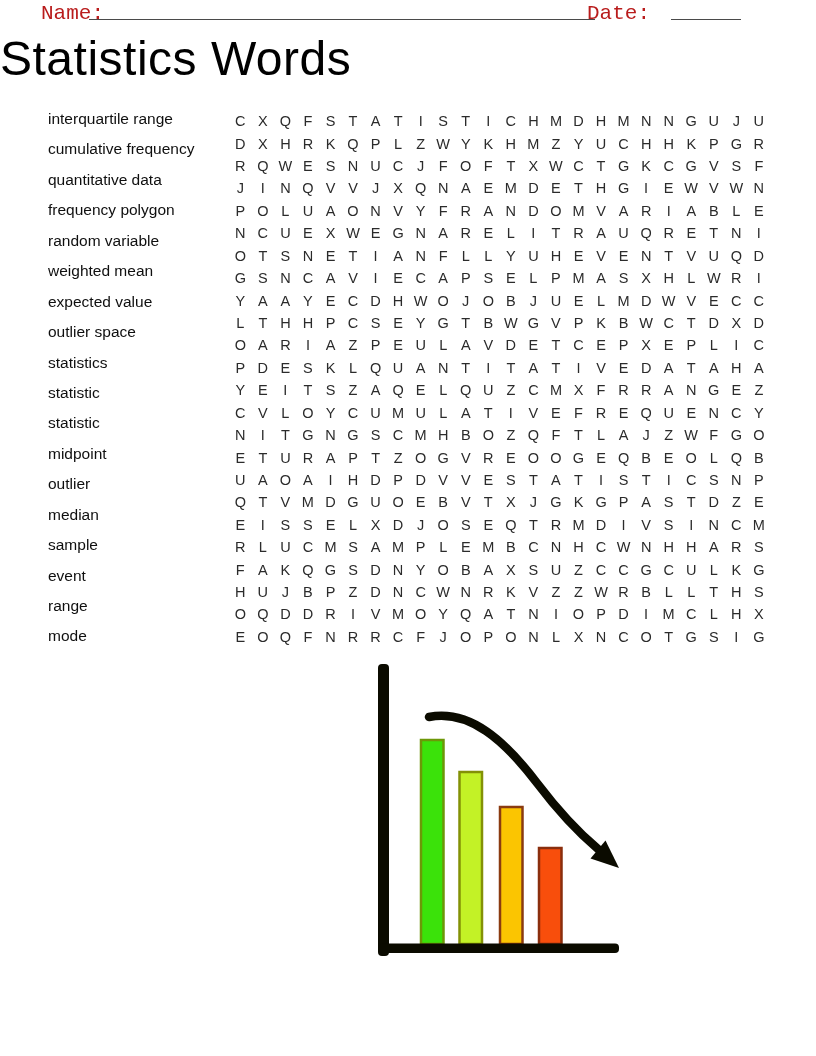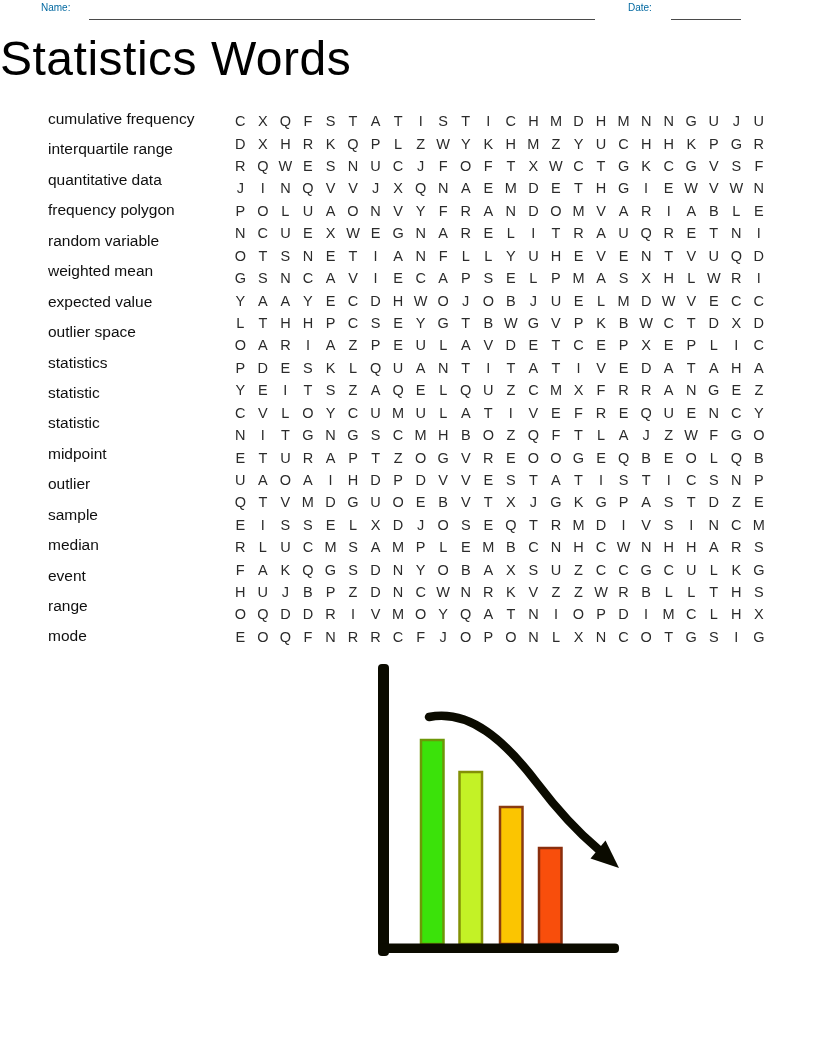--- a/index.html
+++ b/index.html
@@ -7,25 +7,25 @@
     width: 816px; height: 1056px;
     background: #ffffff;
     font-family: "Liberation Sans", "DejaVu Sans", sans-serif;
     color: #111;
     position: relative;
     overflow: hidden;
   }
   .abs { position: absolute; }
 
   
-  .field-label { font-size: 10px; color: #0369a1; white-space: nowrap; }
+  .field-label { font-size: 21px; color: #b91c1c; white-space: nowrap; font-family: Liberation Mono, monospace; }
   .fill-line { border-bottom: 1.6px solid #4a4a4a; display: block; height: 0; }
   #name-label { left: 41px; top: 2px; }
   #name-line  { left: 89px; top: 18.5px; width: 506px; }
-  #date-label { left: 628px; top: 2px; }
+  #date-label { left: 587px; top: 2px; }
   #date-line  { left: 671px; top: 18.5px; width: 70px; }
 
   
   .title {
     left: 0; right: 0; top: 31px;
     text-align: left;
     font-size: 48px;
     font-weight: 400;
     letter-spacing: 0.5px;
     color: #000;
@@ -63,35 +63,35 @@
 
 <span class="abs field-label" id="name-label">Name:</span>
 <span class="abs fill-line" id="name-line"></span>
 
 <span class="abs field-label" id="date-label">Date:</span>
 <span class="abs fill-line" id="date-line"></span>
 
 <div class="abs title">Statistics Words</div>
 
 <div class="abs word-list">
+    <div class="word-item">interquartile range</div>
     <div class="word-item">cumulative frequency</div>
-    <div class="word-item">interquartile range</div>
     <div class="word-item">quantitative data</div>
     <div class="word-item">frequency polygon</div>
     <div class="word-item">random variable</div>
     <div class="word-item">weighted mean</div>
     <div class="word-item">expected value</div>
     <div class="word-item">outlier space</div>
     <div class="word-item">statistics</div>
     <div class="word-item">statistic</div>
     <div class="word-item">statistic</div>
     <div class="word-item">midpoint</div>
     <div class="word-item">outlier</div>
+    <div class="word-item">median</div>
     <div class="word-item">sample</div>
-    <div class="word-item">median</div>
     <div class="word-item">event</div>
     <div class="word-item">range</div>
     <div class="word-item">mode</div>
   </div>
 
 <div class="abs letter-grid">
     <div class="cell">C</div>
     <div class="cell">X</div>
     <div class="cell">Q</div>
     <div class="cell">F</div>

